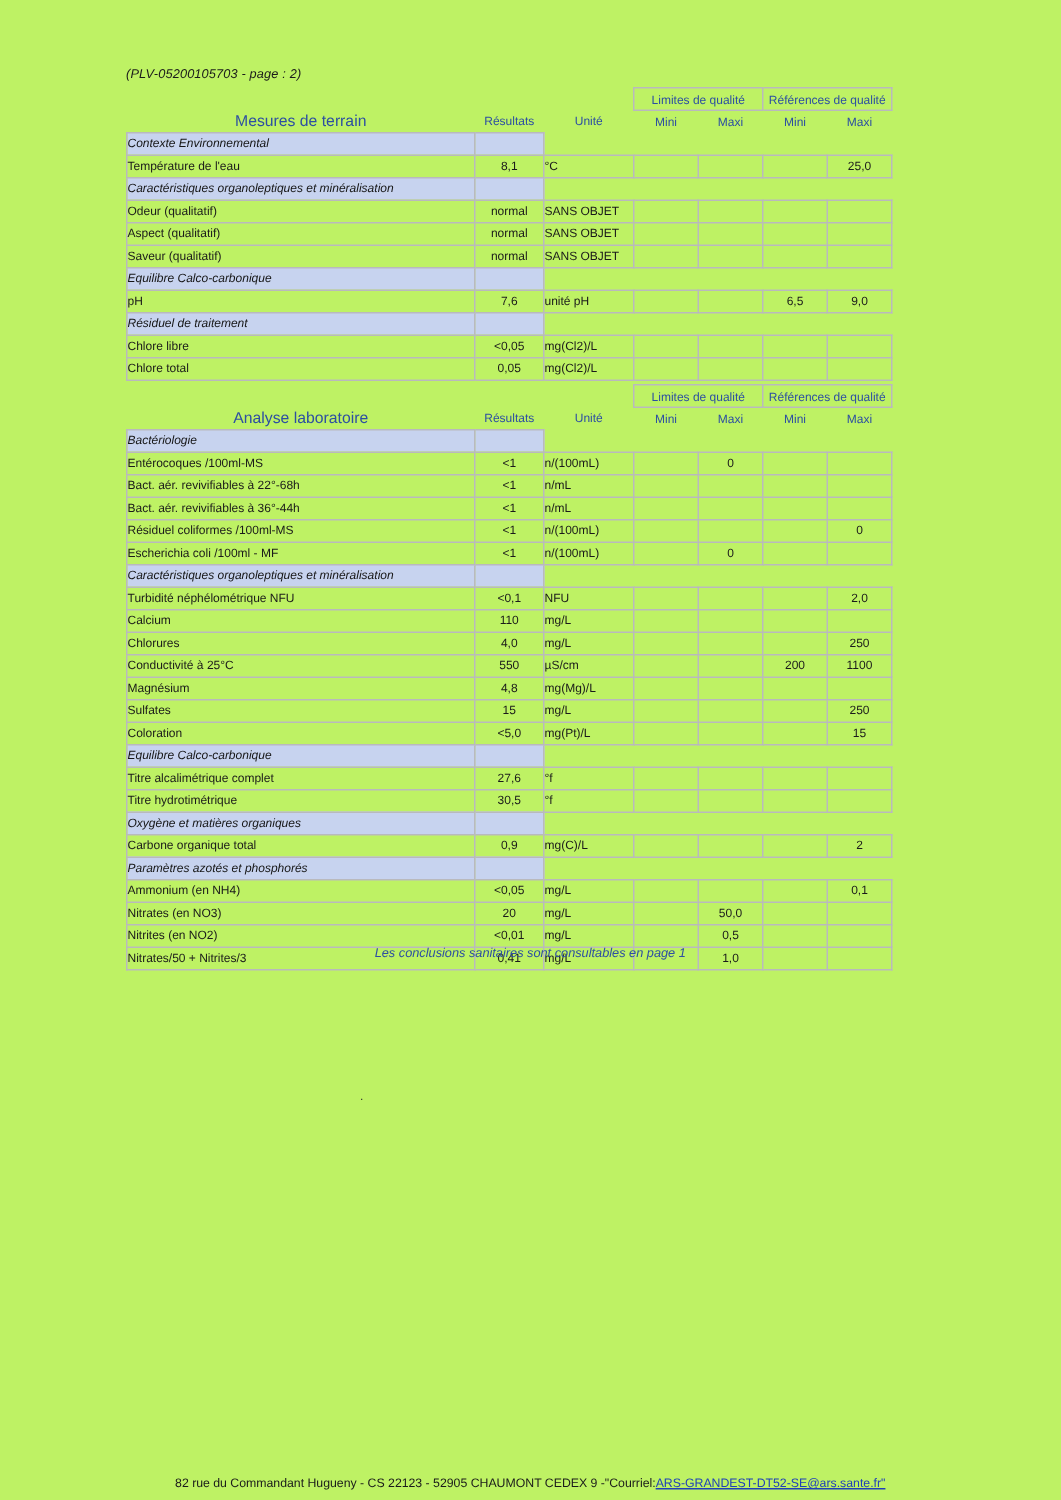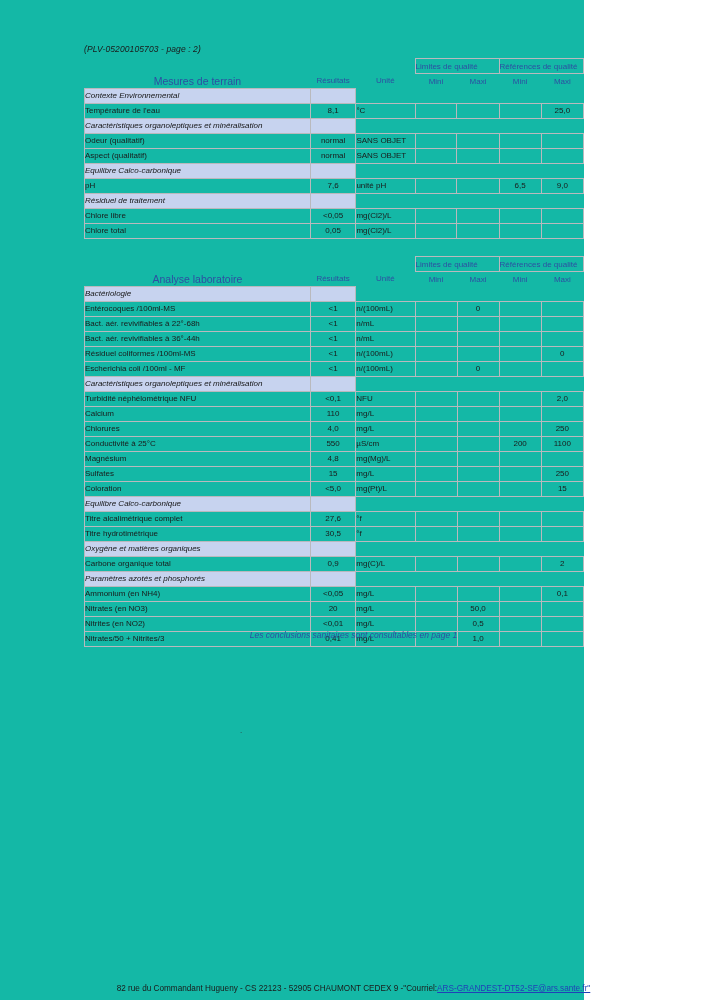--- a/index.html
+++ b/index.html
@@ -11,23 +11,23 @@
     width: 707px;
     height: 1000px;
     font-family: "Liberation Sans", sans-serif;
     color: #1a1a1a;
     position: relative;
     overflow: hidden;
   }
   .page {
     position: absolute;
     left: 0; top: 0;
-    width: 584px;
+    width: 707px;
     height: 1000px;
-    background: #14b8a6;
+    background: #bef264;
   }
   .doc-ref {
     position: absolute;
     left: 84px;
     top: 44px;
     font-size: 8.5px;
     font-style: italic;
     color: #1a1a1a;
     letter-spacing: 0.1px;
   }
@@ -57,20 +57,21 @@
   .txt-ctr   { text-align: center; }
   .txt-unit  { padding-left: 4px; text-align: left; }
 
   
   .grp-row td {
     border: none;
     height: 16px;
   }
   .grp-cell {
     border: 1px solid #b9b9bd !important;
+    text-align: center;
     color: #2d4fa2;
     font-size: 8px;
   }
   .no-border { border: none !important; }
 
   
   .title-row td {
     border: none !important;
     height: 20px;
   }
@@ -213,20 +214,29 @@
           <tr>
             <td class="txt-left">Aspect (qualitatif)</td>
             <td class="txt-ctr">normal</td>
             <td class="txt-unit">SANS OBJET</td>
             <td class="txt-ctr"></td>
             <td class="txt-ctr"></td>
             <td class="txt-ctr"></td>
             <td class="txt-ctr"></td>
           </tr>
           <tr>
+            <td class="txt-left">Saveur (qualitatif)</td>
+            <td class="txt-ctr">normal</td>
+            <td class="txt-unit">SANS OBJET</td>
+            <td class="txt-ctr"></td>
+            <td class="txt-ctr"></td>
+            <td class="txt-ctr"></td>
+            <td class="txt-ctr"></td>
+          </tr>
+          <tr>
             <td class="cat-cell txt-left">Equilibre Calco-carbonique</td>
             <td class="cat-cell"></td>
             <td class="cat-blank"></td>
             <td class="cat-blank"></td>
             <td class="cat-blank"></td>
             <td class="cat-blank"></td>
             <td class="cat-blank"></td>
           </tr>
           <tr>
             <td class="txt-left">pH</td>

